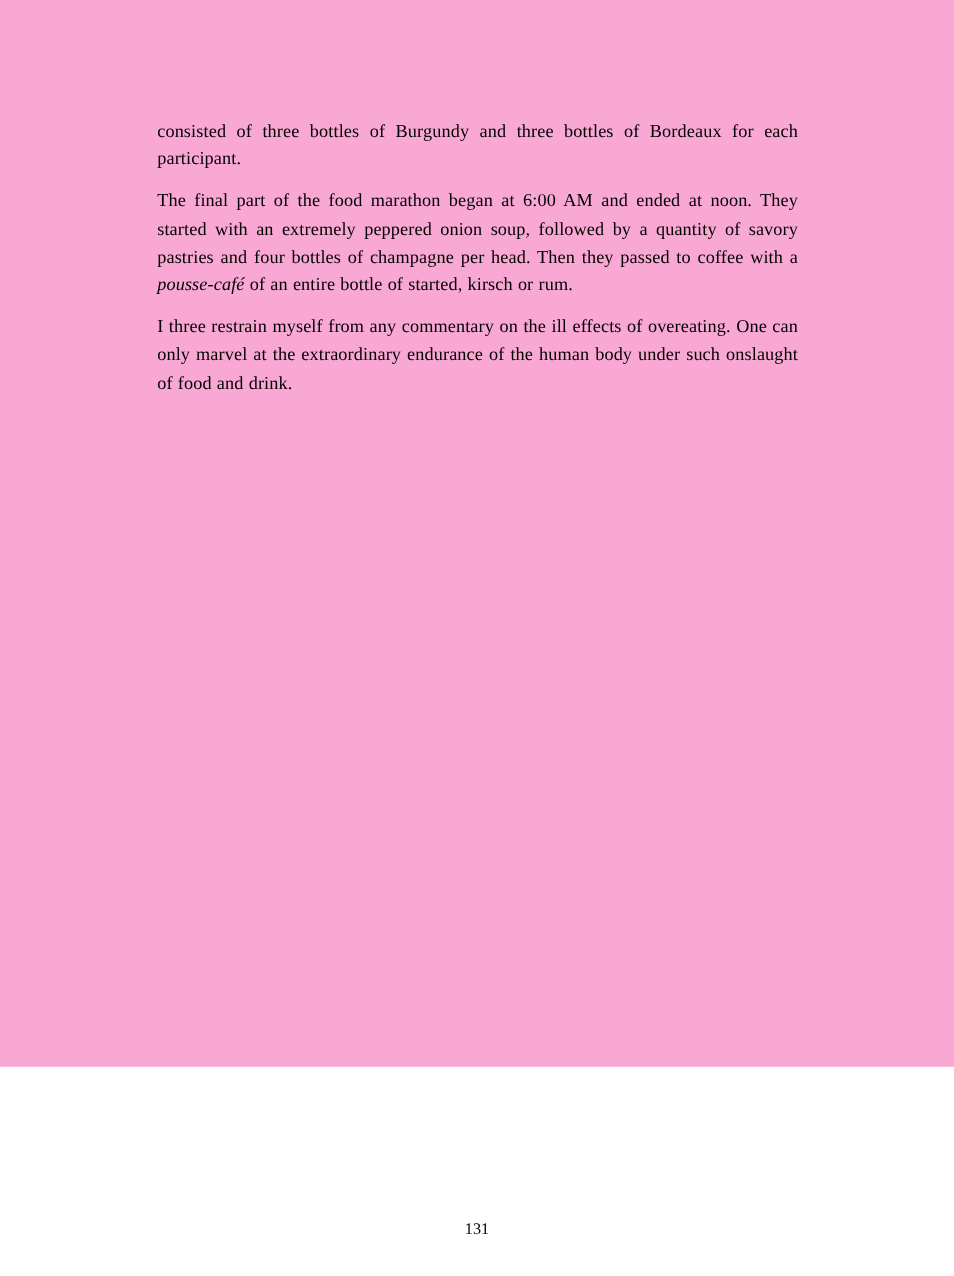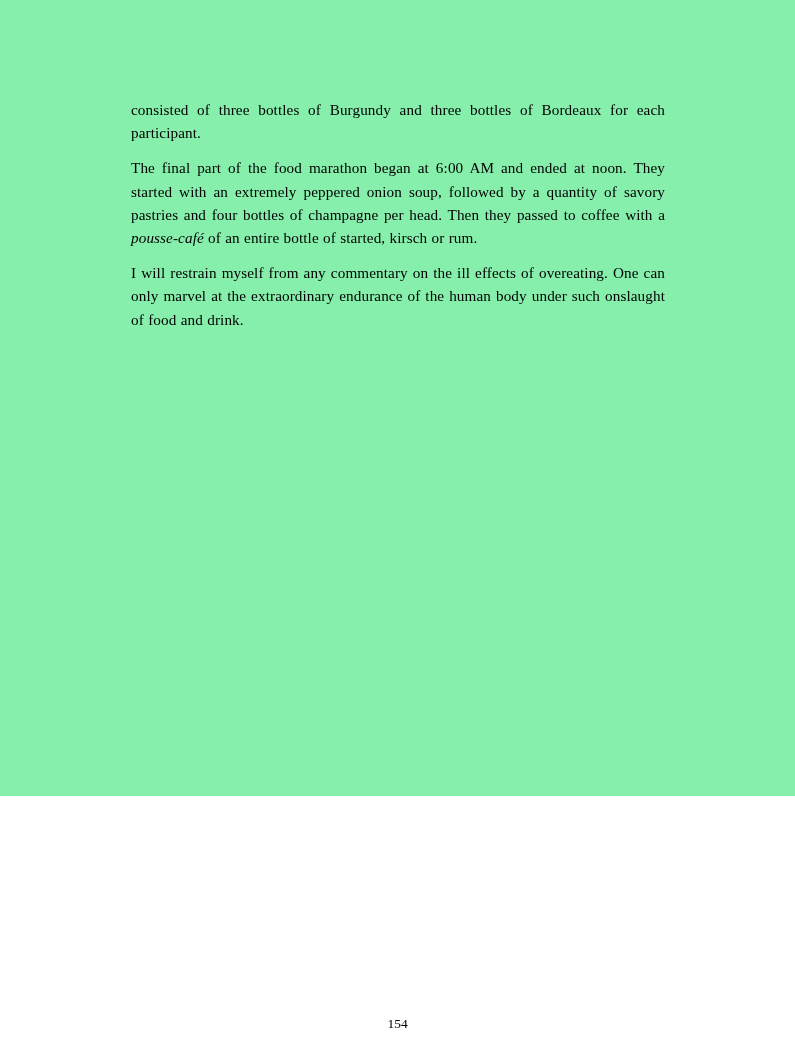--- a/index.html
+++ b/index.html
@@ -13,22 +13,22 @@
     position: relative;
     font-family: "Liberation Serif", serif;
     color: #000000;
     overflow: hidden;
   }
   .page {
     position: absolute;
     top: 0;
     left: 0;
     width: 795px;
-    height: 796px;
-    background: #86efac;
+    height: 889px;
+    background: #f9a8d4;
   }
   .text-column {
     position: absolute;
     left: 131px;
     top: 98px;
     width: 534px;
   }
   .para {
     font-size: 15.2px;
     line-height: 23.2px;
@@ -60,19 +60,19 @@
 <body>
 
 <div class="page">
 
   <div class="text-column">
 
     <p class="para">consisted of three bottles of Burgundy and three bottles of Bordeaux for each participant.</p>
 
     <p class="para"><span>The final part of the food marathon began at 6:00 AM and ended at noon. They started with an extremely peppered onion soup, followed by a quantity of savory pastries and four bottles of champagne per head. Then they passed to coffee with a </span><span class="ital">pousse-café</span><span> of an entire bottle of started, kirsch or rum.</span></p>
 
-    <p class="para">I will restrain myself from any commentary on the ill effects of overeating. One can only marvel at the extraordinary endurance of the human body under such onslaught of food and drink.</p>
+    <p class="para">I three restrain myself from any commentary on the ill effects of overeating. One can only marvel at the extraordinary endurance of the human body under such onslaught of food and drink.</p>
 
   </div>
 
-  <div class="page-number">154</div>
+  <div class="page-number">131</div>
 
 </div>
 
 </body></html>

